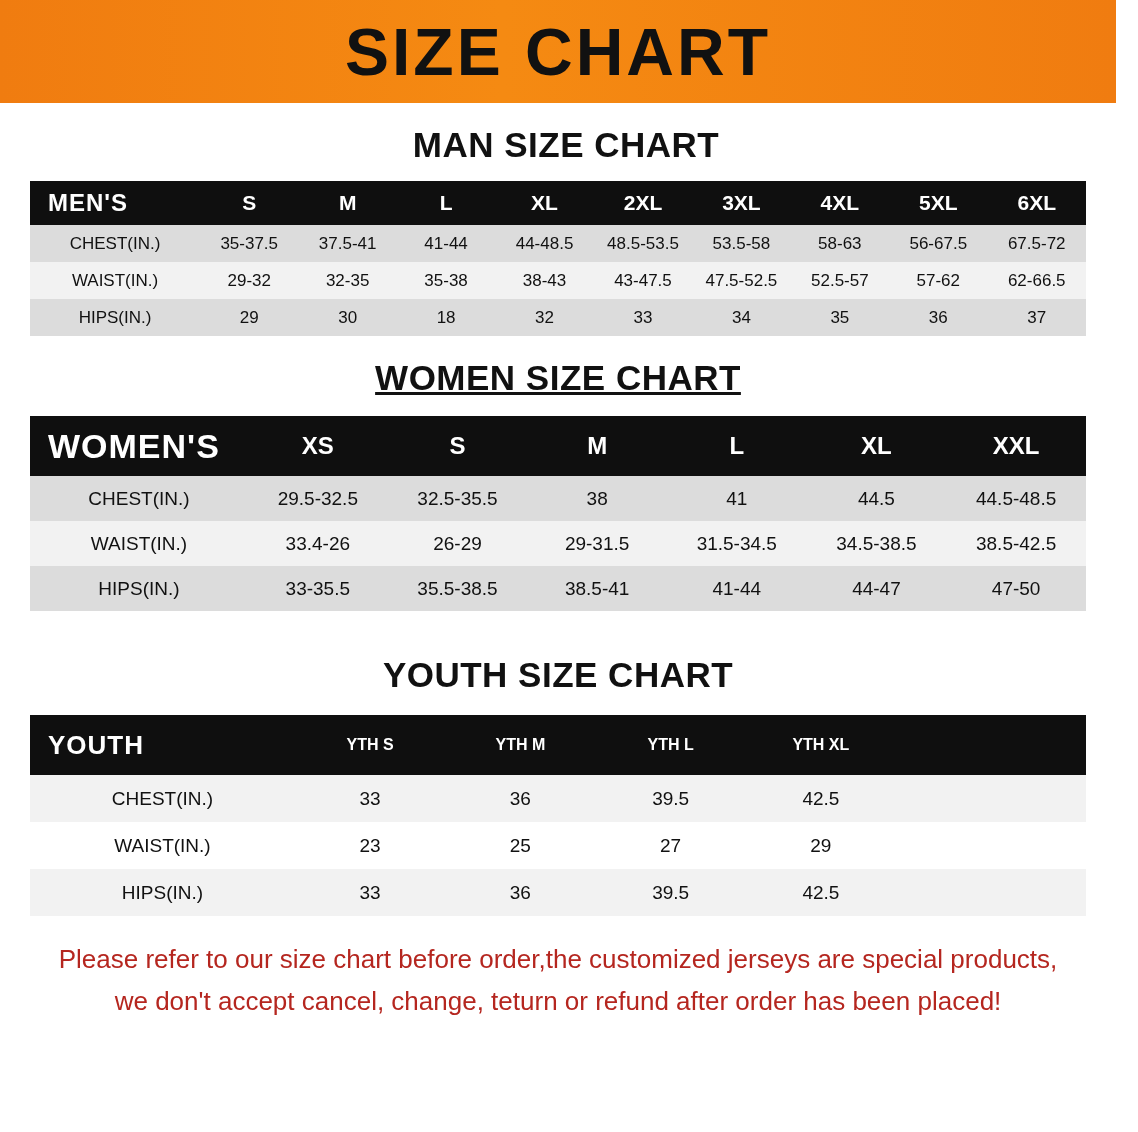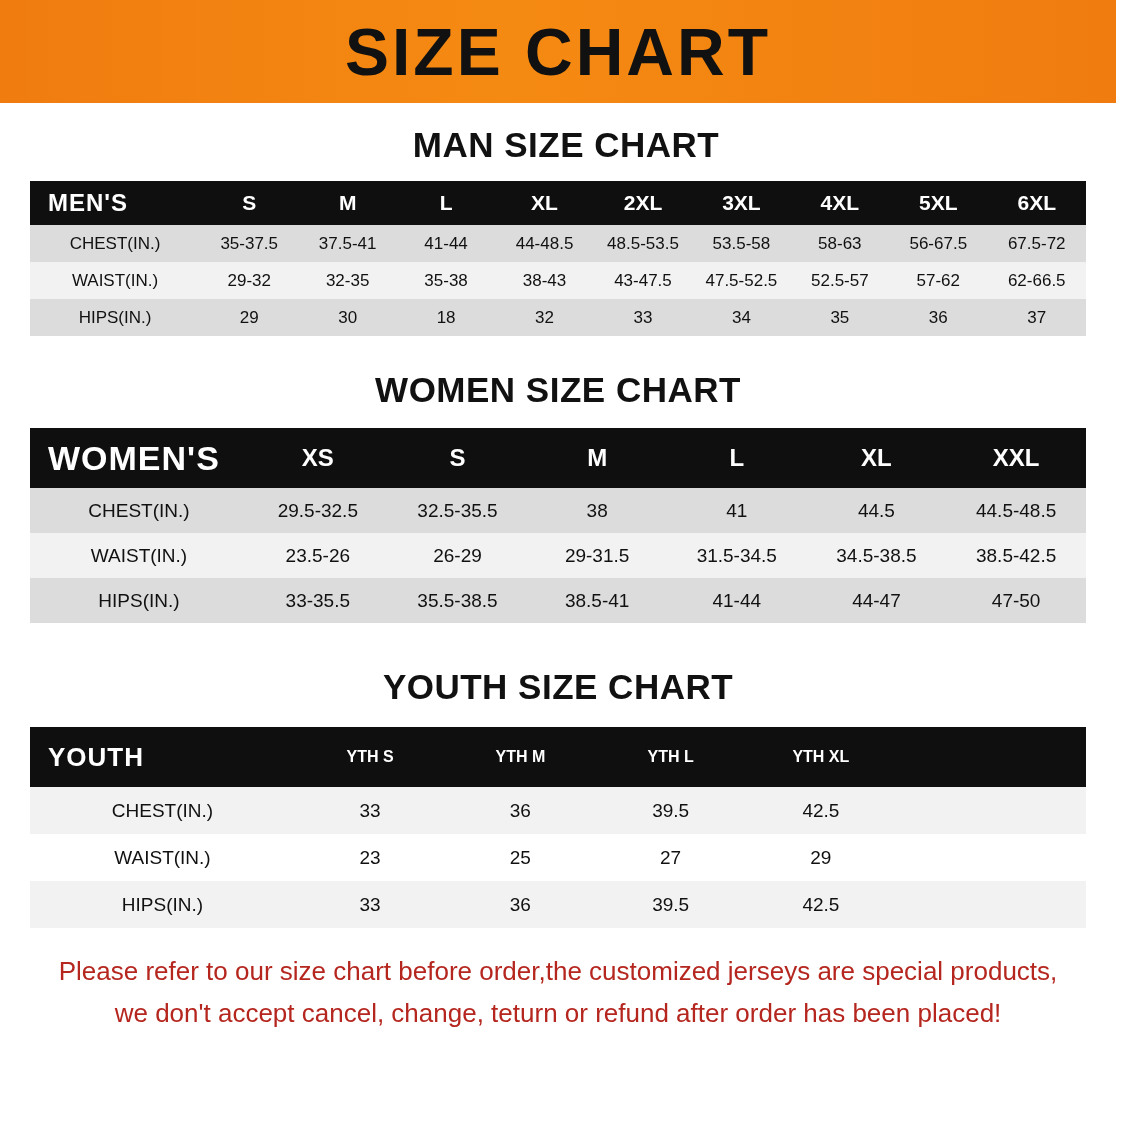--- a/index.html
+++ b/index.html
@@ -38,21 +38,21 @@
   }
 
   
   .section-title {
     text-align: center;
     font-weight: bold;
     color: #111111;
     font-family: "Liberation Sans", sans-serif;
   }
   .title-man   { font-size: 35px; margin-top: 22px; letter-spacing: 0.5px; padding-left: 16px;}
-  .title-women { font-size: 35px; margin-top: 34px; letter-spacing: 0.5px;}
+  .title-women { font-size: 35px; margin-top: 22px; letter-spacing: 0.5px; text-decoration: underline;}
   .title-youth { font-size: 35px; margin-top: 44px; letter-spacing: 0.5px;}
 
   
   .tbl-wrap {
     margin: 0 auto;
     width: 1056px;
   }
   table.size {
     border-collapse: collapse;
     width: 100%;
@@ -209,21 +209,21 @@
           <td class="lbl">CHEST(IN.)</td>
           <td>29.5-32.5</td>
           <td>32.5-35.5</td>
           <td>38</td>
           <td>41</td>
           <td>44.5</td>
           <td>44.5-48.5</td>
         </tr>
         <tr>
           <td class="lbl">WAIST(IN.)</td>
-          <td>23.5-26</td>
+          <td>33.4-26</td>
           <td>26-29</td>
           <td>29-31.5</td>
           <td>31.5-34.5</td>
           <td>34.5-38.5</td>
           <td>38.5-42.5</td>
         </tr>
         <tr>
           <td class="lbl">HIPS(IN.)</td>
           <td>33-35.5</td>
           <td>35.5-38.5</td>

